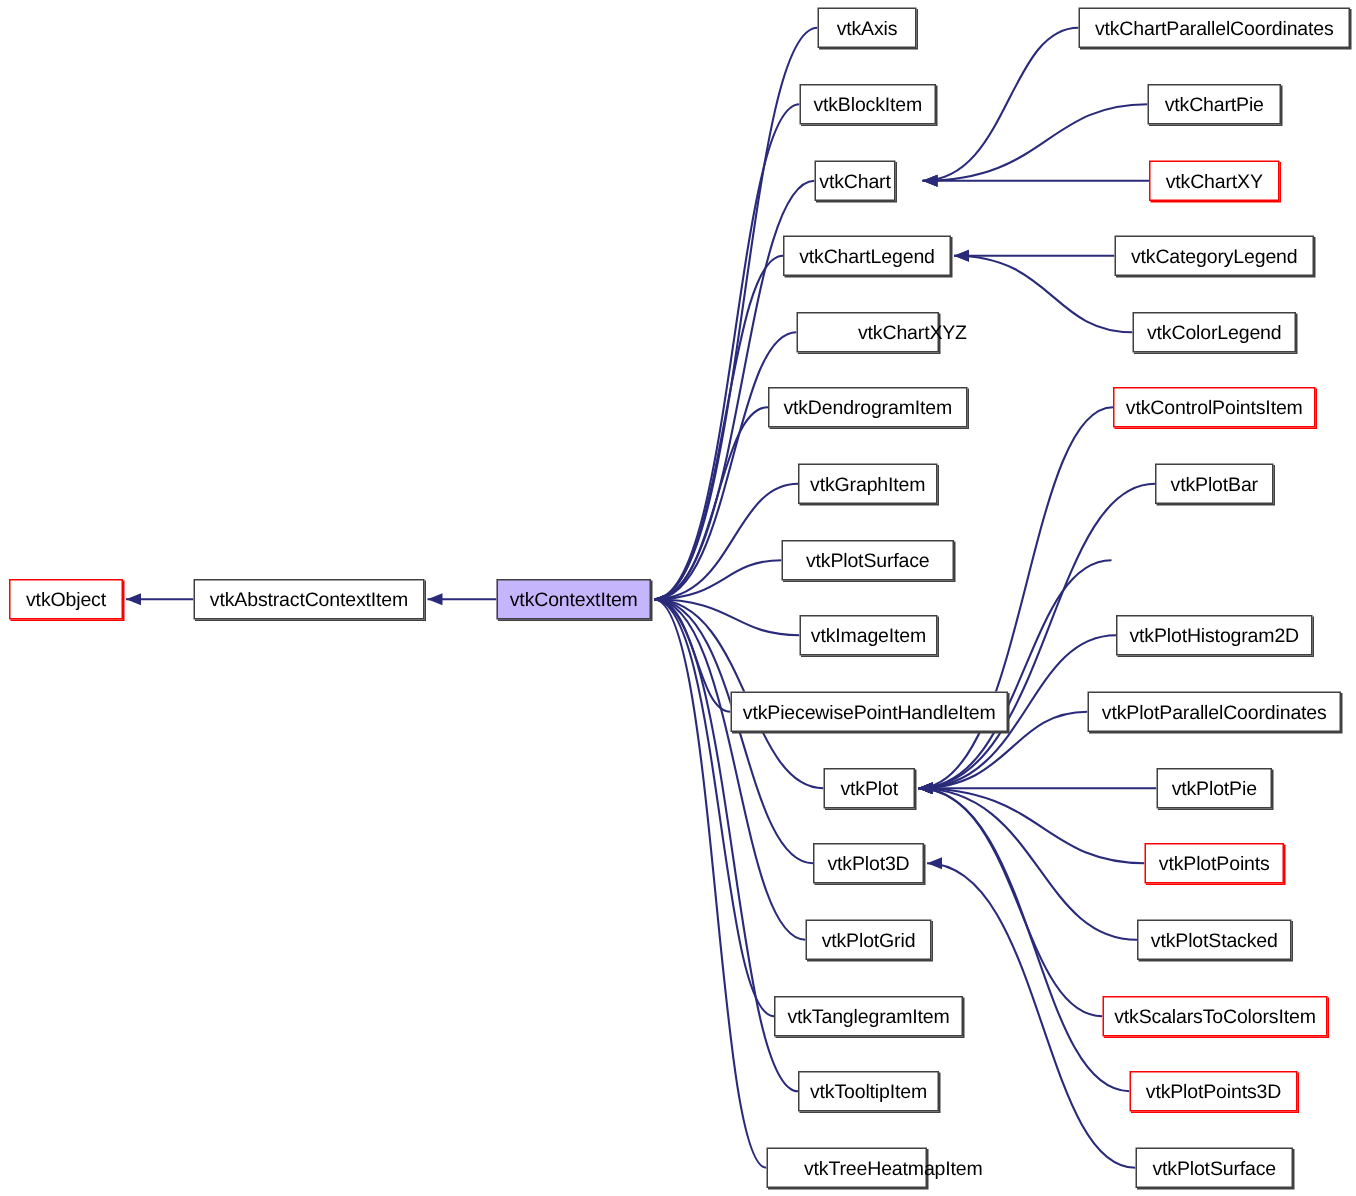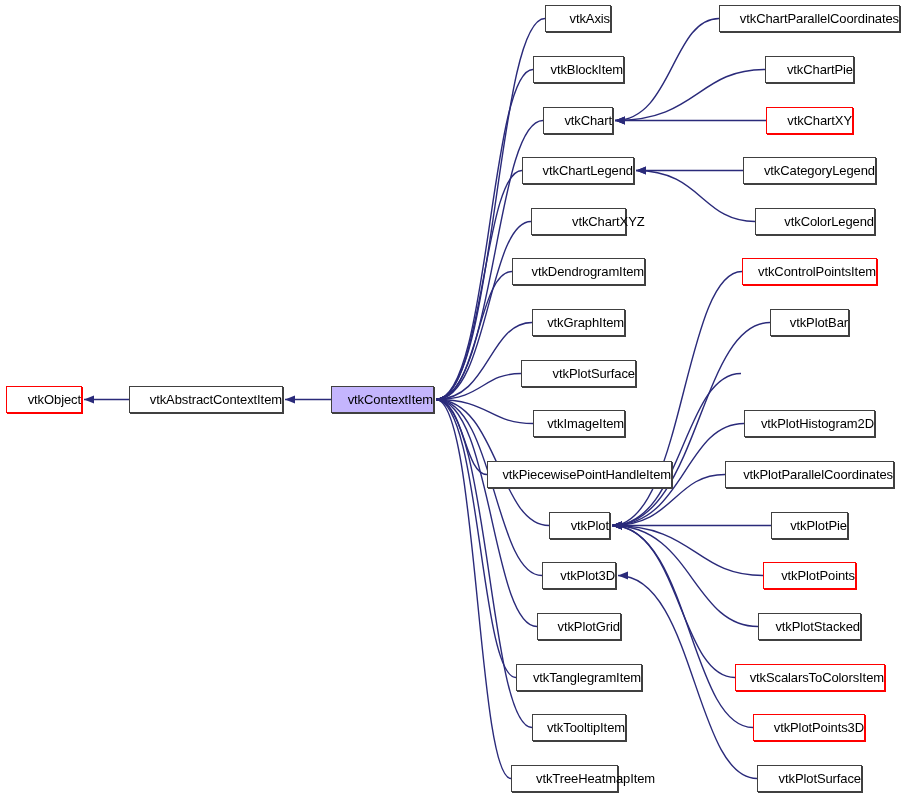--- a/index.html
+++ b/index.html
@@ -23,21 +23,21 @@
     top: 0;
     width: 904px;
     height: 797px;
     pointer-events: none;
   }
   .node {
     position: absolute;
     box-sizing: border-box;
     height: 27px;
     line-height: 25px;
-    text-align: right;
+    text-align: center;
     font-size: 13px;
     color: #000000;
     background: #ffffff;
     border: 1px solid #404040;
     box-shadow: 1px 1px 0 0 #404040;
     white-space: nowrap;
     letter-spacing: -0.1px;
     z-index: 5;
   }
   .node.red {
@@ -93,39 +93,39 @@
       <path d="M758,626.5 C692.3,626.5 692.3,525.5 612,525.5" fill="none" stroke="#2a2a7a" stroke-width="1.4" marker-end="url(#arrow)"></path>
       <path d="M735,677.5 C679.65,677.5 679.65,525.5 612,525.5" fill="none" stroke="#2a2a7a" stroke-width="1.4" marker-end="url(#arrow)"></path>
       <path d="M753,727.5 C689.55,727.5 689.55,525.5 612,525.5" fill="none" stroke="#2a2a7a" stroke-width="1.4" marker-end="url(#arrow)"></path>
       <path d="M757,778.5 C694.45,778.5 694.45,575.5 618,575.5" fill="none" stroke="#2a2a7a" stroke-width="1.4" marker-end="url(#arrow)"></path>
     </svg>
 <div class="node red" style="left: 6px; top: 386px; width: 76px;">vtkObject</div>
     <div class="node" style="left: 129px; top: 386px; width: 154px;">vtkAbstractContextItem</div>
     <div class="node current" style="left: 331px; top: 386px; width: 103px;">vtkContextItem</div>
     <div class="node" style="left: 545px; top: 5px; width: 66px;">vtkAxis</div>
     <div class="node" style="left: 533px; top: 56px; width: 91px;">vtkBlockItem</div>
-    <div class="node" style="left: 543px; top: 107px; width: 70px;">vtkChart</div>
+    <div class="node" style="left: 543px; top: 107px; width: 54px;">vtkChart</div>
     <div class="node" style="left: 522px; top: 157px; width: 112px;">vtkChartLegend</div>
     <div class="node" style="left: 531px; top: 208px; width: 95px; padding-left: 40px;">vtkChartXYZ</div>
     <div class="node" style="left: 512px; top: 258px; width: 133px;">vtkDendrogramItem</div>
     <div class="node" style="left: 532px; top: 309px; width: 93px;">vtkGraphItem</div>
     <div class="node" style="left: 521px; top: 360px; width: 115px;">vtkPlotSurface</div>
     <div class="node" style="left: 533px; top: 410px; width: 92px;">vtkImageItem</div>
     <div class="node" style="left: 487px; top: 461px; width: 185px;">vtkPiecewisePointHandleItem</div>
     <div class="node" style="left: 549px; top: 512px; width: 61px;">vtkPlot</div>
     <div class="node" style="left: 542px; top: 562px; width: 74px;">vtkPlot3D</div>
     <div class="node" style="left: 537px; top: 613px; width: 84px;">vtkPlotGrid</div>
     <div class="node" style="left: 516px; top: 664px; width: 126px;">vtkTanglegramItem</div>
     <div class="node" style="left: 532px; top: 714px; width: 94px;">vtkTooltipItem</div>
     <div class="node" style="left: 511px; top: 765px; width: 107px; padding-left: 24px;">vtkTreeHeatmapItem</div>
     <div class="node" style="left: 719px; top: 5px; width: 181px;">vtkChartParallelCoordinates</div>
     <div class="node" style="left: 765px; top: 56px; width: 89px;">vtkChartPie</div>
     <div class="node red" style="left: 766px; top: 107px; width: 87px;">vtkChartXY</div>
     <div class="node" style="left: 743px; top: 157px; width: 133px;">vtkCategoryLegend</div>
-    <div class="node" style="left: 755px; top: 208px; width: 120px;">vtkColorLegend</div>
+    <div class="node" style="left: 755px; top: 208px; width: 109px;">vtkColorLegend</div>
     <div class="node red" style="left: 742px; top: 258px; width: 135px;">vtkControlPointsItem</div>
     <div class="node" style="left: 770px; top: 309px; width: 79px;">vtkPlotBar</div>
     <div class="node" style="left: 744px; top: 410px; width: 131px;">vtkPlotHistogram2D</div>
     <div class="node" style="left: 725px; top: 461px; width: 169px;">vtkPlotParallelCoordinates</div>
     <div class="node" style="left: 771px; top: 512px; width: 77px;">vtkPlotPie</div>
     <div class="node red" style="left: 763px; top: 562px; width: 93px;">vtkPlotPoints</div>
     <div class="node" style="left: 758px; top: 613px; width: 103px;">vtkPlotStacked</div>
     <div class="node red" style="left: 735px; top: 664px; width: 150px;">vtkScalarsToColorsItem</div>
     <div class="node red" style="left: 753px; top: 714px; width: 112px;">vtkPlotPoints3D</div>
     <div class="node" style="left: 757px; top: 765px; width: 105px;">vtkPlotSurface</div>

